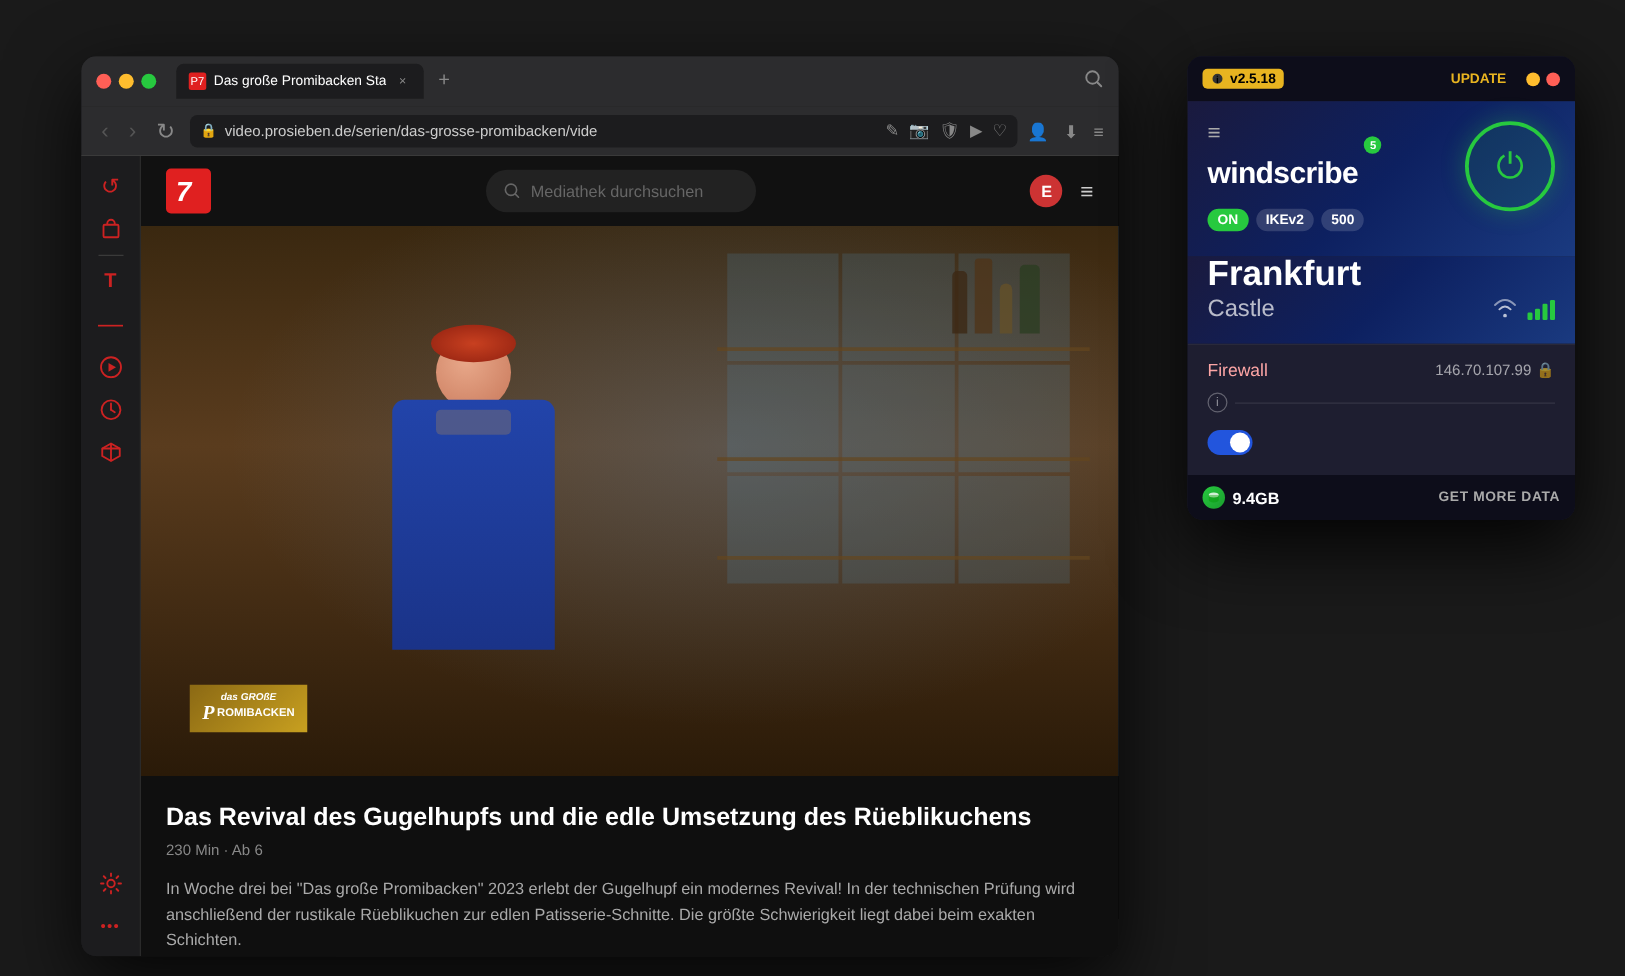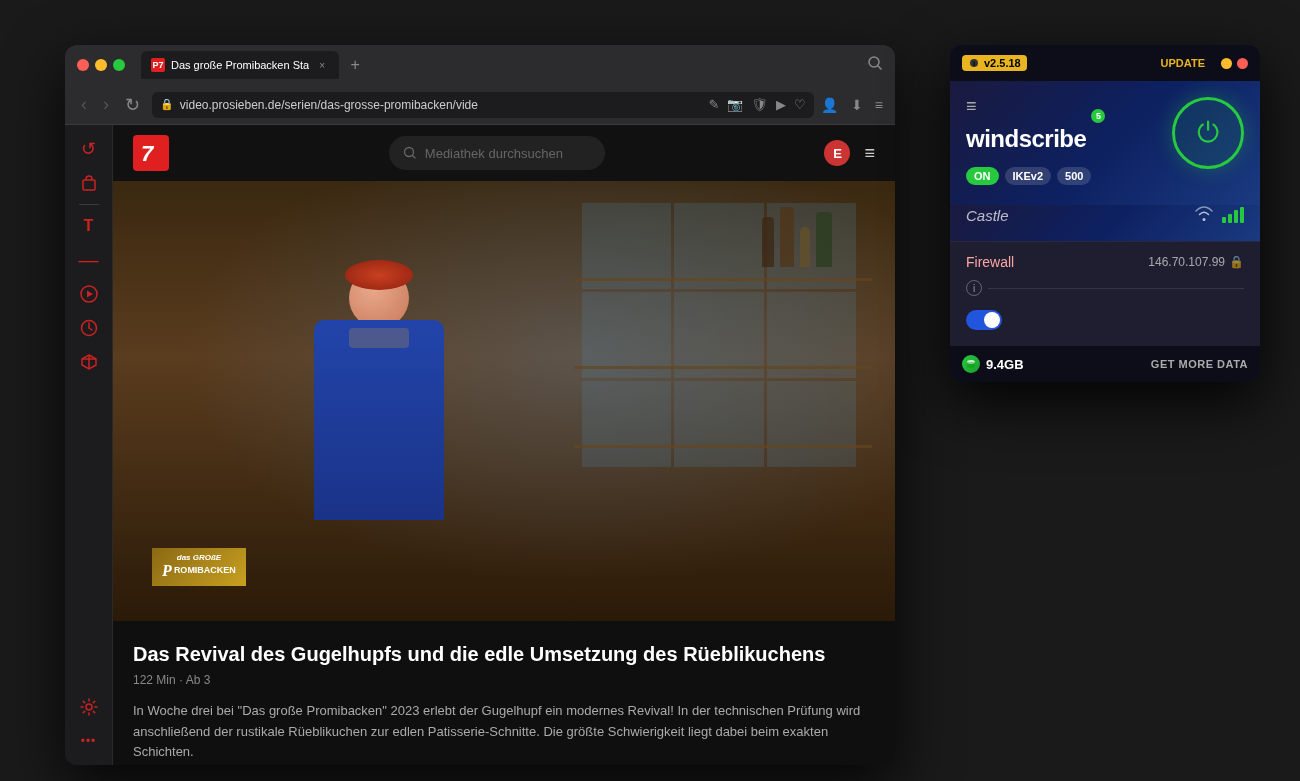--- a/index.html
+++ b/index.html
@@ -525,23 +525,22 @@
       margin-bottom: 4px;
     }
 
     .ws-location-row {
       display: flex;
       align-items: center;
       justify-content: space-between;
     }
 
     .ws-location-name {
-      font-size: 15px;
+      font-size: 19px;
       color: rgba(255,255,255,0.7);
-      font-style: italic;
     }
 
     .ws-signal-icons {
       display: flex;
       align-items: center;
       gap: 8px;
     }
 
     .ws-wifi {
       color: rgba(255,255,255,0.7);
@@ -732,21 +731,21 @@
   <div class="title-bar">
     <div class="traffic-lights">
       <div class="traffic-light tl-red"></div>
       <div class="traffic-light tl-yellow"></div>
       <div class="traffic-light tl-green"></div>
     </div>
 
     <div class="tab-bar">
       <div class="tab">
         <div class="tab-icon">
-          <span style="font-size:9px;font-weight:700;color:white;">P7</span>
+          <span style="font-size:9px;font-weight:400;color:white;">P7</span>
         </div>
         <span class="tab-title">Das große Promibacken Sta</span>
         <span class="tab-close">×</span>
       </div>
       <div class="new-tab-btn">+</div>
     </div>
 
     <div class="search-icon-title">
       <svg width="16" height="16" viewBox="0 0 16 16" fill="none">
         <circle cx="7" cy="7" r="5" stroke="#888" stroke-width="1.5"></circle>
@@ -899,21 +898,21 @@
                   <span style="font-size:9px;color:white;font-weight:800;line-height:1;">ROMIBACKEN</span>
                 </div>
               </div>
             </div>
           </div>
         </div>
       </div>
 
       <div class="video-info">
         <div class="video-title">Das Revival des Gugelhupfs und die edle Umsetzung des Rüeblikuchens</div>
-        <div class="video-meta">122 Min · Ab 3</div>
+        <div class="video-meta">230 Min · Ab 6</div>
         <div class="video-description">In Woche drei bei "Das große Promibacken" 2023 erlebt der Gugelhupf ein modernes Revival! In der technischen Prüfung wird anschließend der rustikale Rüeblikuchen zur edlen Patisserie-Schnitte. Die größte Schwierigkeit liegt dabei beim exakten Schichten.</div>
       </div>
 
     </div>
   </div>
 </div>
 
 <div class="windscribe-panel">
 
   <div class="ws-topbar">
@@ -947,20 +946,21 @@
         <span class="ws-pill ws-pill-data">500</span>
       </div>
     </div>
 
     <div class="ws-power-btn">
       <span class="ws-power-icon">⏻</span>
     </div>
   </div>
 
   <div class="ws-location">
+    <div class="ws-city">Frankfurt</div>
     <div class="ws-location-row">
       <span class="ws-location-name">Castle</span>
       <div class="ws-signal-icons">
         <span class="ws-wifi">
           <svg width="20" height="16" viewBox="0 0 20 16" fill="none">
             <path d="M10 13a1.5 1.5 0 100 3 1.5 1.5 0 000-3z" fill="rgba(255,255,255,0.7)"></path>
             <path d="M5.5 9.5C7 8 8.4 7.2 10 7.2s3 .8 4.5 2.3" stroke="rgba(255,255,255,0.7)" stroke-width="1.5" stroke-linecap="round" fill="none"></path>
             <path d="M2 6C4.5 3.5 7.1 2 10 2s5.5 1.5 8 4" stroke="rgba(255,255,255,0.5)" stroke-width="1.5" stroke-linecap="round" fill="none"></path>
           </svg>
         </span>

